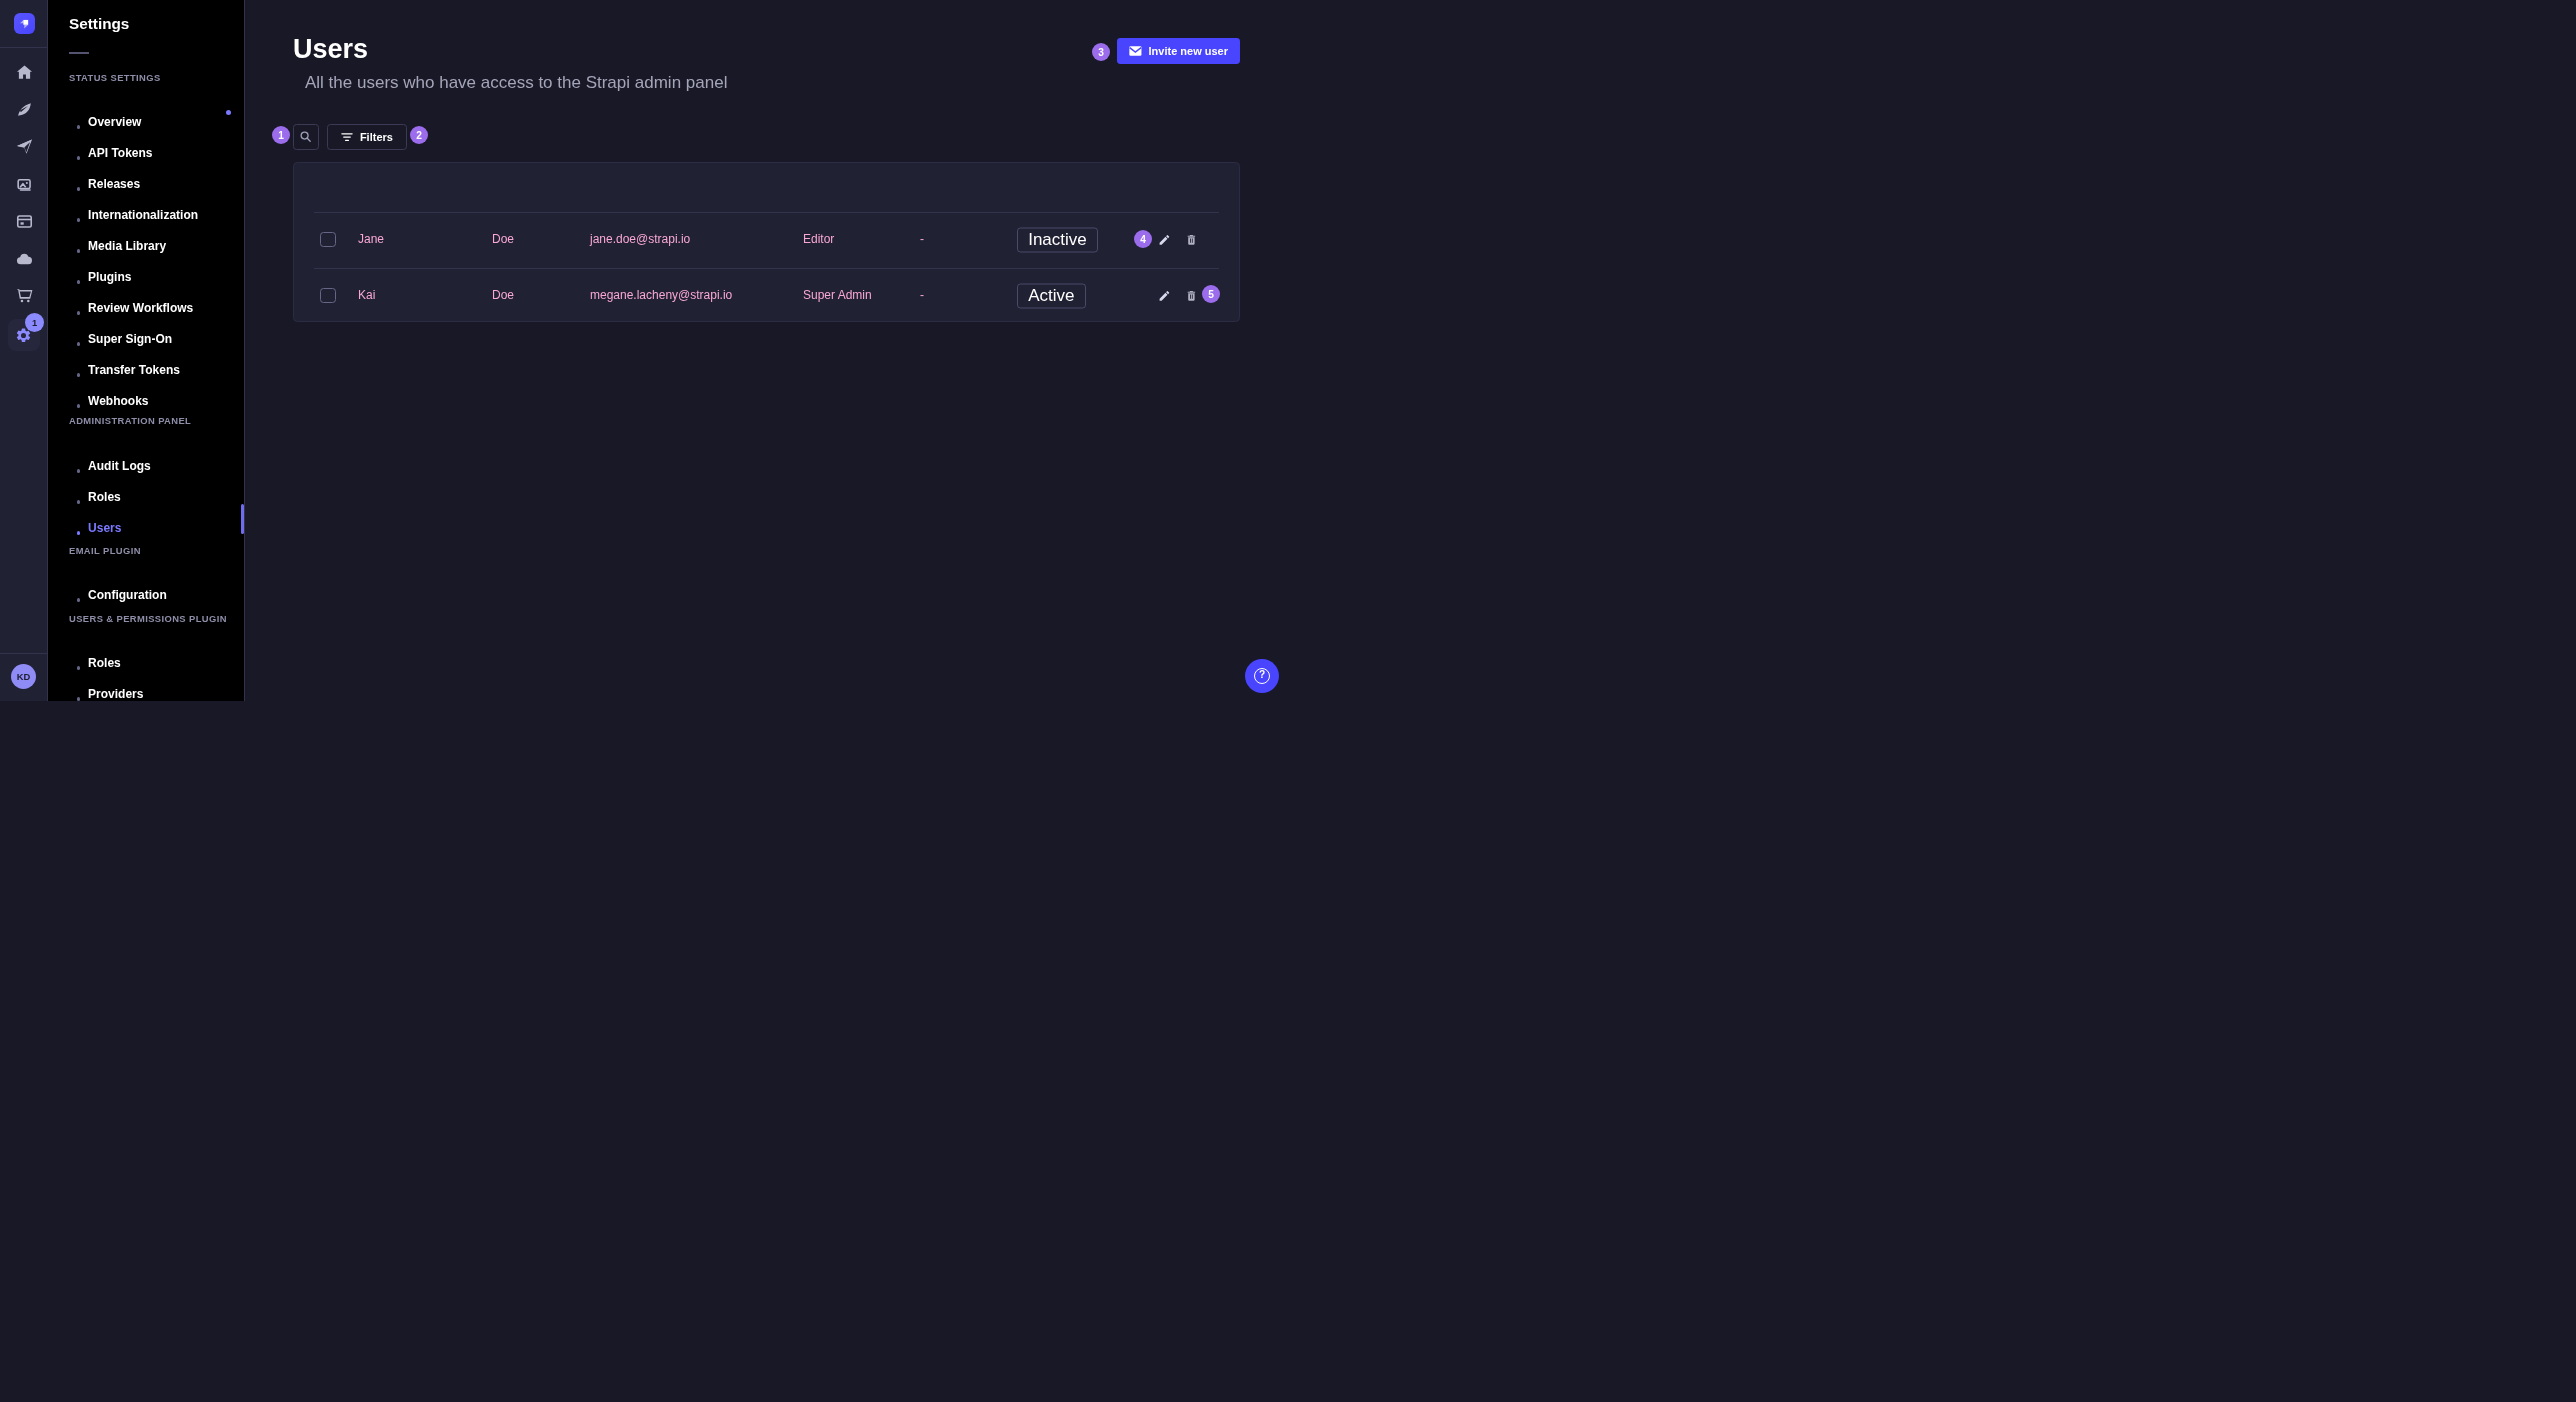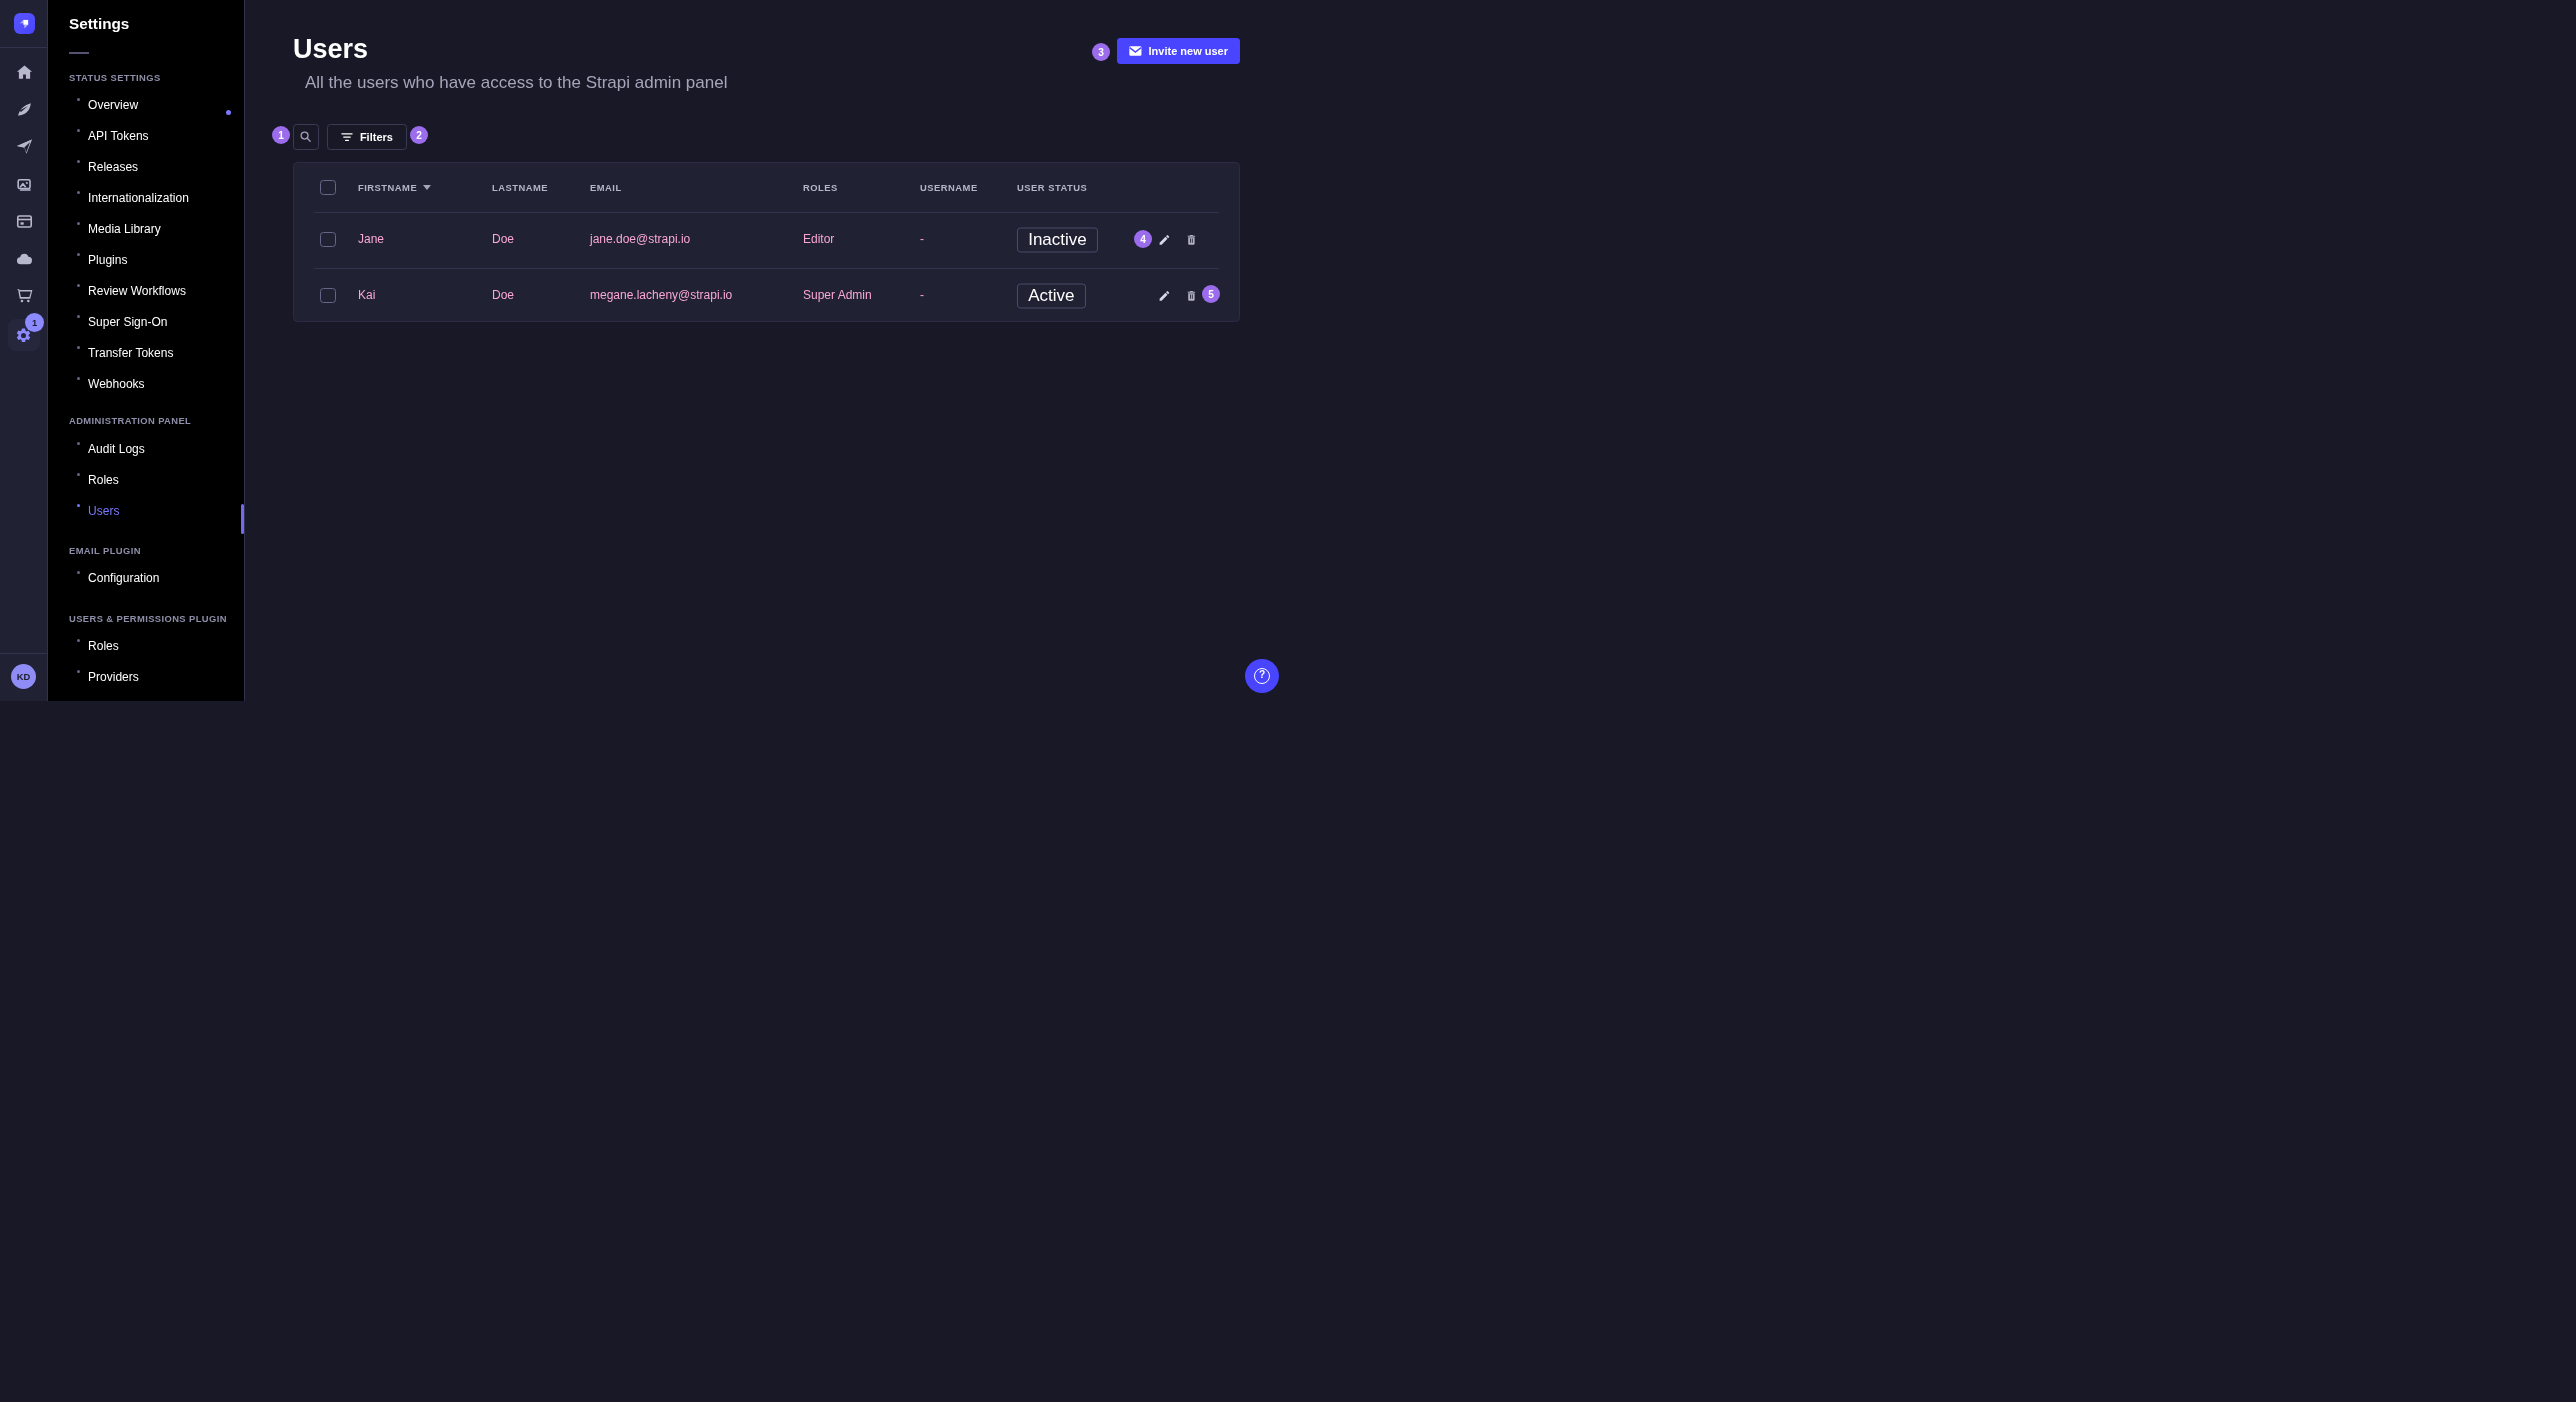--- a/index.html
+++ b/index.html
@@ -27,21 +27,21 @@
 
   
   .subnav { position:absolute; left:48px; top:0; width:197px; height:100%;
             background:#000000; border-right:0.9px solid #32324d; }
   .subnav-title { position:absolute; left:21px; top:15.3px; font-size:15.3px; font-weight:700; color:#ffffff; }
   .subnav-underline { position:absolute; left:21px; top:52px; width:20.4px; height:1.7px; background:#545470; }
   .nav-section { position:absolute; left:0; right:0; }
   .nav-section-label { padding-left:21px; font-size:9.4px; font-weight:700; letter-spacing:0.4px;
                        color:#8e8ea9; line-height:12px; }
   .nav-items { margin-top:13.6px; }
-  .nav-item { position:relative; height:31px; display:flex; align-items:flex-start; padding-left:29px; cursor:pointer; }
+  .nav-item { position:relative; height:31px; display:flex; align-items:flex-end; padding-left:29px; cursor:pointer;font-weight:bold; }
   .bullet { width:3.4px; height:3.4px; border-radius:50%; background:#666687; margin-right:7.7px; flex:none; }
   .nav-label { font-size:12px; color:#ffffff; }
   .nav-item.active .bullet { background:#7b79ff; }
   .nav-item.active .nav-label { color:#7b79ff; }
   .notif-dot { position:absolute; right:12.8px; top:12.8px; width:5.1px; height:5.1px; border-radius:50%; background:#7b79ff; }
   .scroll-thumb { position:absolute; right:0; top:504px; width:2.6px; height:30px; border-radius:1.7px; background:#6f6cf0; cursor:pointer; }
 
   
   .main { position:absolute; left:244px; top:0; width:1044px; height:100%; }
   .page-title { position:absolute; left:49px; top:34px; font-size:27px; font-weight:700; color:#ffffff; }
@@ -286,32 +286,20 @@
       <span>Filters</span>
     </button>
 
     <div class="ann" style="left:28px;  top:126px">1</div>
     <div class="ann" style="left:166px; top:126px">2</div>
     <div class="ann" style="left:848px; top:43px">3</div>
     <div class="ann" style="left:890px;top:230px">4</div>
     <div class="ann" style="left:958px;top:285px">5</div>
 
     <section class="card">
-      <div class="thead">
-        <span class="checkbox"></span>
-        <div class="th sort-wrap" style="left:64px">
-          <span>FIRSTNAME</span>
-          <span class="sort-tri"></span>
-        </div>
-        <span class="th" style="left:198px">LASTNAME</span>
-        <span class="th" style="left:296px">EMAIL</span>
-        <span class="th" style="left:509px">ROLES</span>
-        <span class="th" style="left:626px">USERNAME</span>
-        <span class="th" style="left:723px">USER STATUS</span>
-      </div>
       <div class="hdivider" style="top:49px"></div>
 
       <div class="trow" style="top:49px">
         <span class="checkbox"></span>
         <span class="td" style="left:64px">Jane</span>
         <span class="td" style="left:198px">Doe</span>
         <span class="td" style="left:296px">jane.doe@strapi.io</span>
         <span class="td" style="left:509px">Editor</span>
         <span class="td" style="left:626px">-</span>
         <span class="status-badge">Inactive</span>

